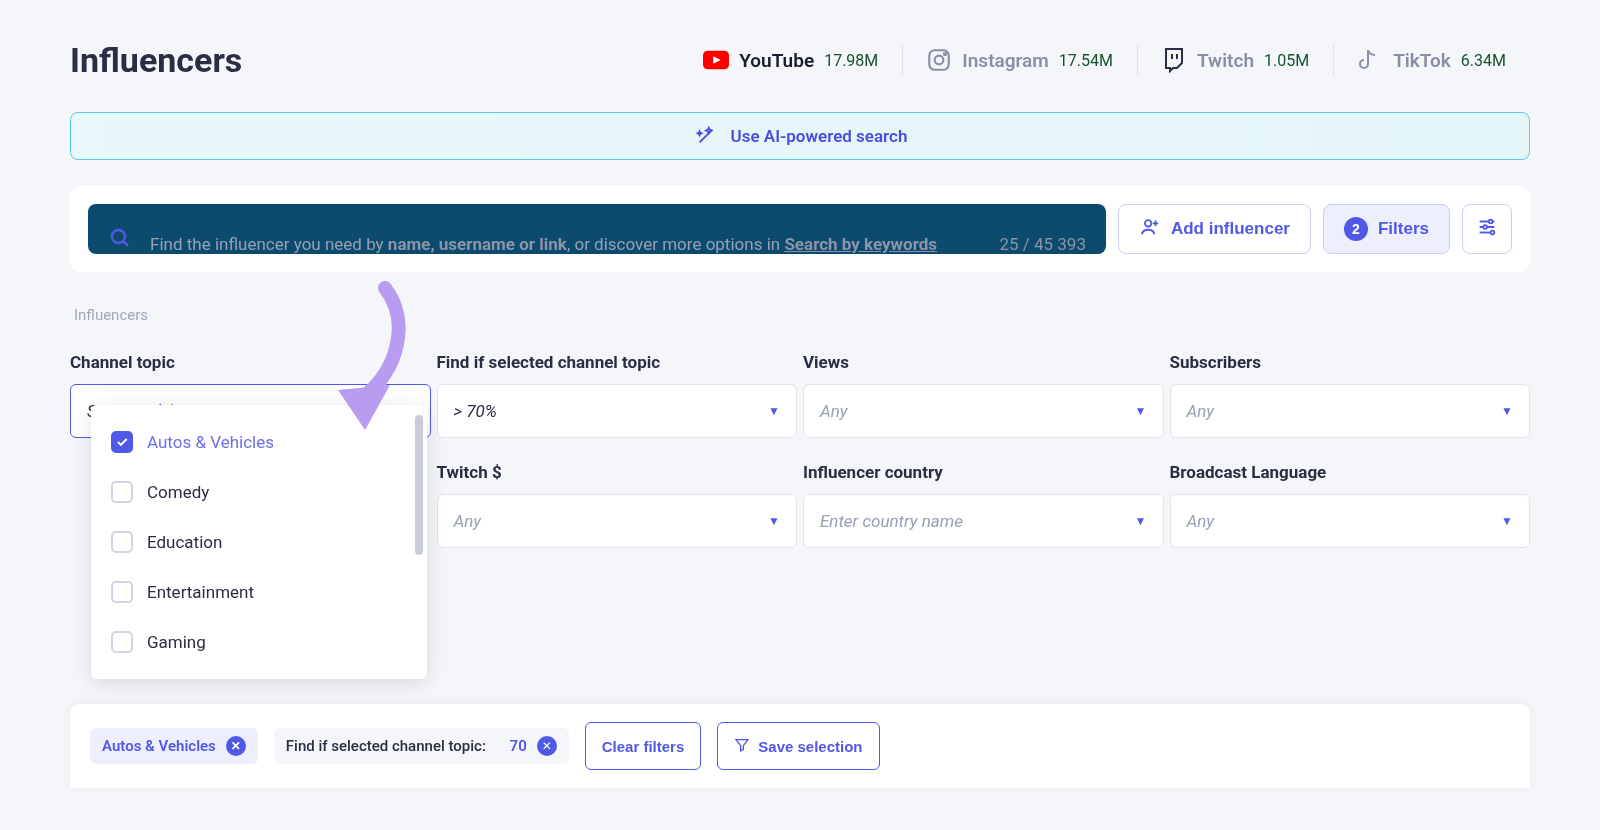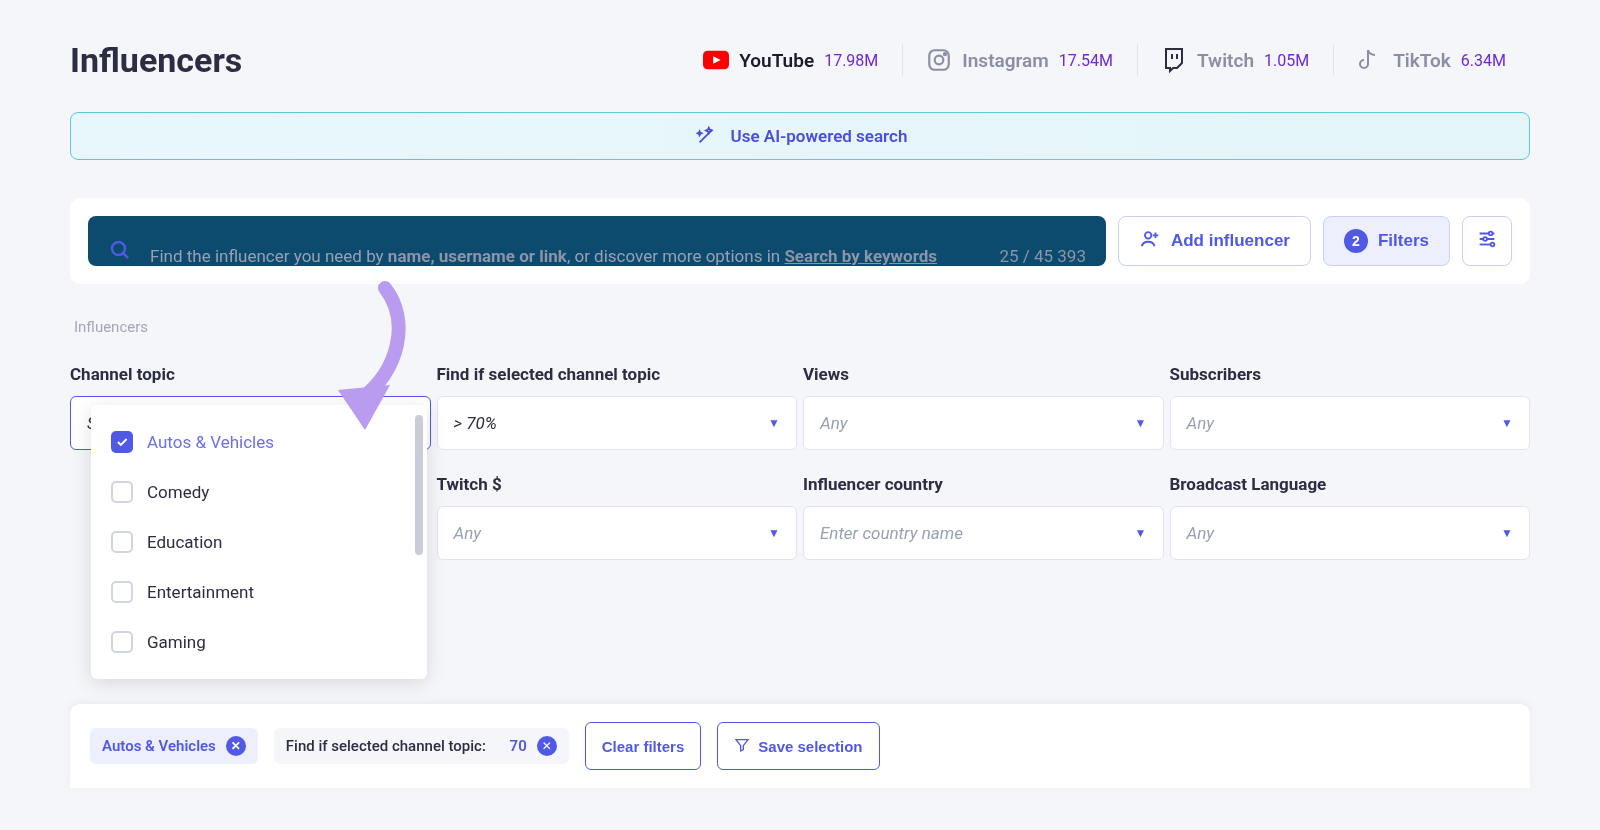--- a/index.html
+++ b/index.html
@@ -15,27 +15,27 @@
   .header { display: flex; align-items: center; justify-content: space-between; margin-bottom: 32px; }
   .page-title { font-size: 34px; font-weight: 700; color: #2b2d42; }
   .platforms { display: flex; align-items: center; gap: 0; }
   .platform { display: flex; align-items: center; gap: 10px; padding: 0 24px; position: relative; }
   .platform + .platform::before {
     content: ''; position: absolute; left: 0; top: 50%; transform: translateY(-50%);
     width: 1px; height: 32px; background: #e2e4ed;
   }
   .platform.active .p-name { color: #1a1c2c; font-weight: 600; }
   .platform .p-name { font-size: 19px; color: #8a8fa6; font-weight: 600; }
-  .platform .p-count { font-size: 16px; color: #6d28d9; }
+  .platform .p-count { font-size: 16px; color: #14532d; }
   .p-icon { width: 26px; height: 26px; display: flex; align-items: center; justify-content: center; }
 
   .ai-banner {
     display: flex; align-items: center; justify-content: center; gap: 12px;
     background: linear-gradient(90deg, #e8f7fb 0%, #e4f5f8 100%);
-    border: 1px solid #5dc9df; border-radius: 8px; height: 48px; margin-bottom: 38px;
+    border: 1px solid #5dc9df; border-radius: 8px; height: 48px; margin-bottom: 26px;
     color: #4a4ee0; font-weight: 600; font-size: 17px;
   }
 
   .card { background: #fff; border-radius: 10px; padding: 18px; }
   .search-row { display: flex; gap: 12px; align-items: center; }
   .search-box {
     flex: 1; display: flex; align-items: flex-end; background: #0c4a6e;
     border-radius: 8px; height: 50px; padding: 0 20px; gap: 18px;
   }
   .search-text { flex: 1; color: #98a0b3; font-size: 17px; }

